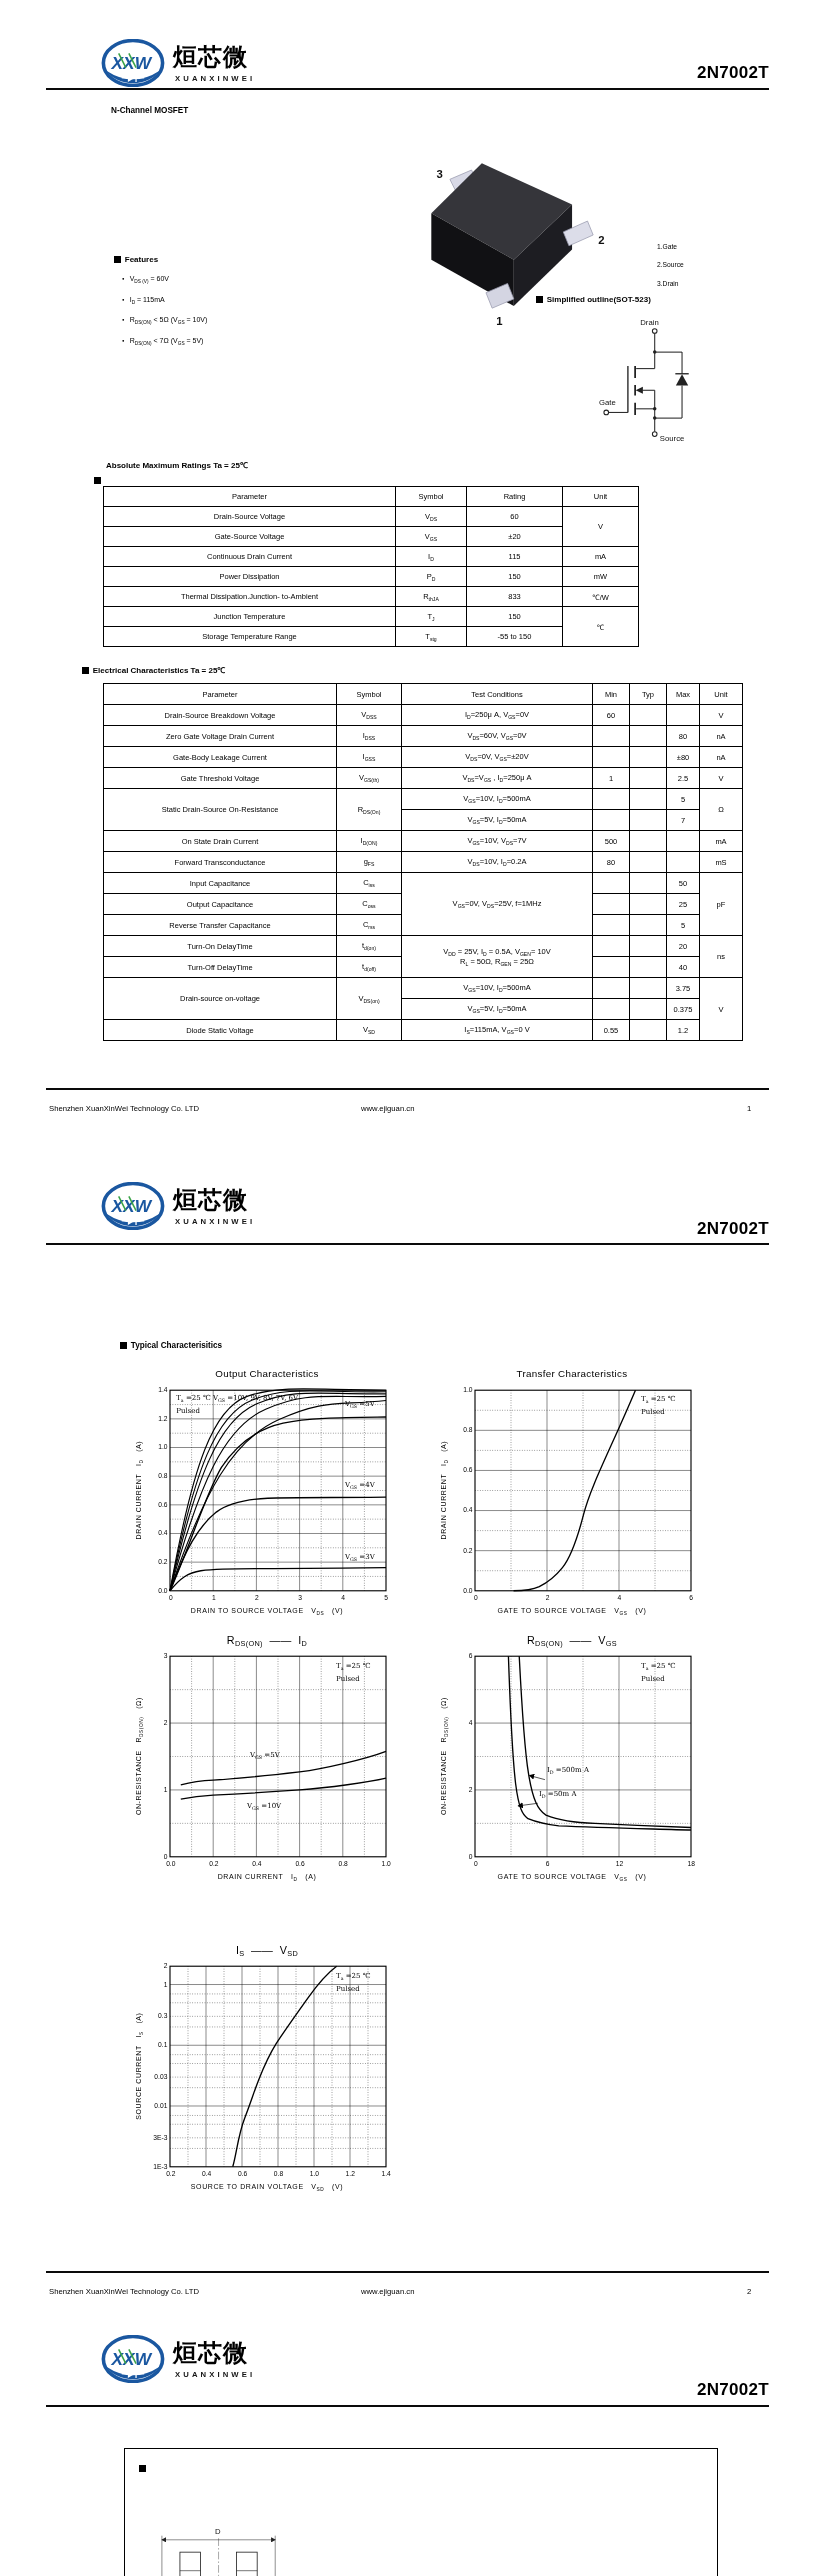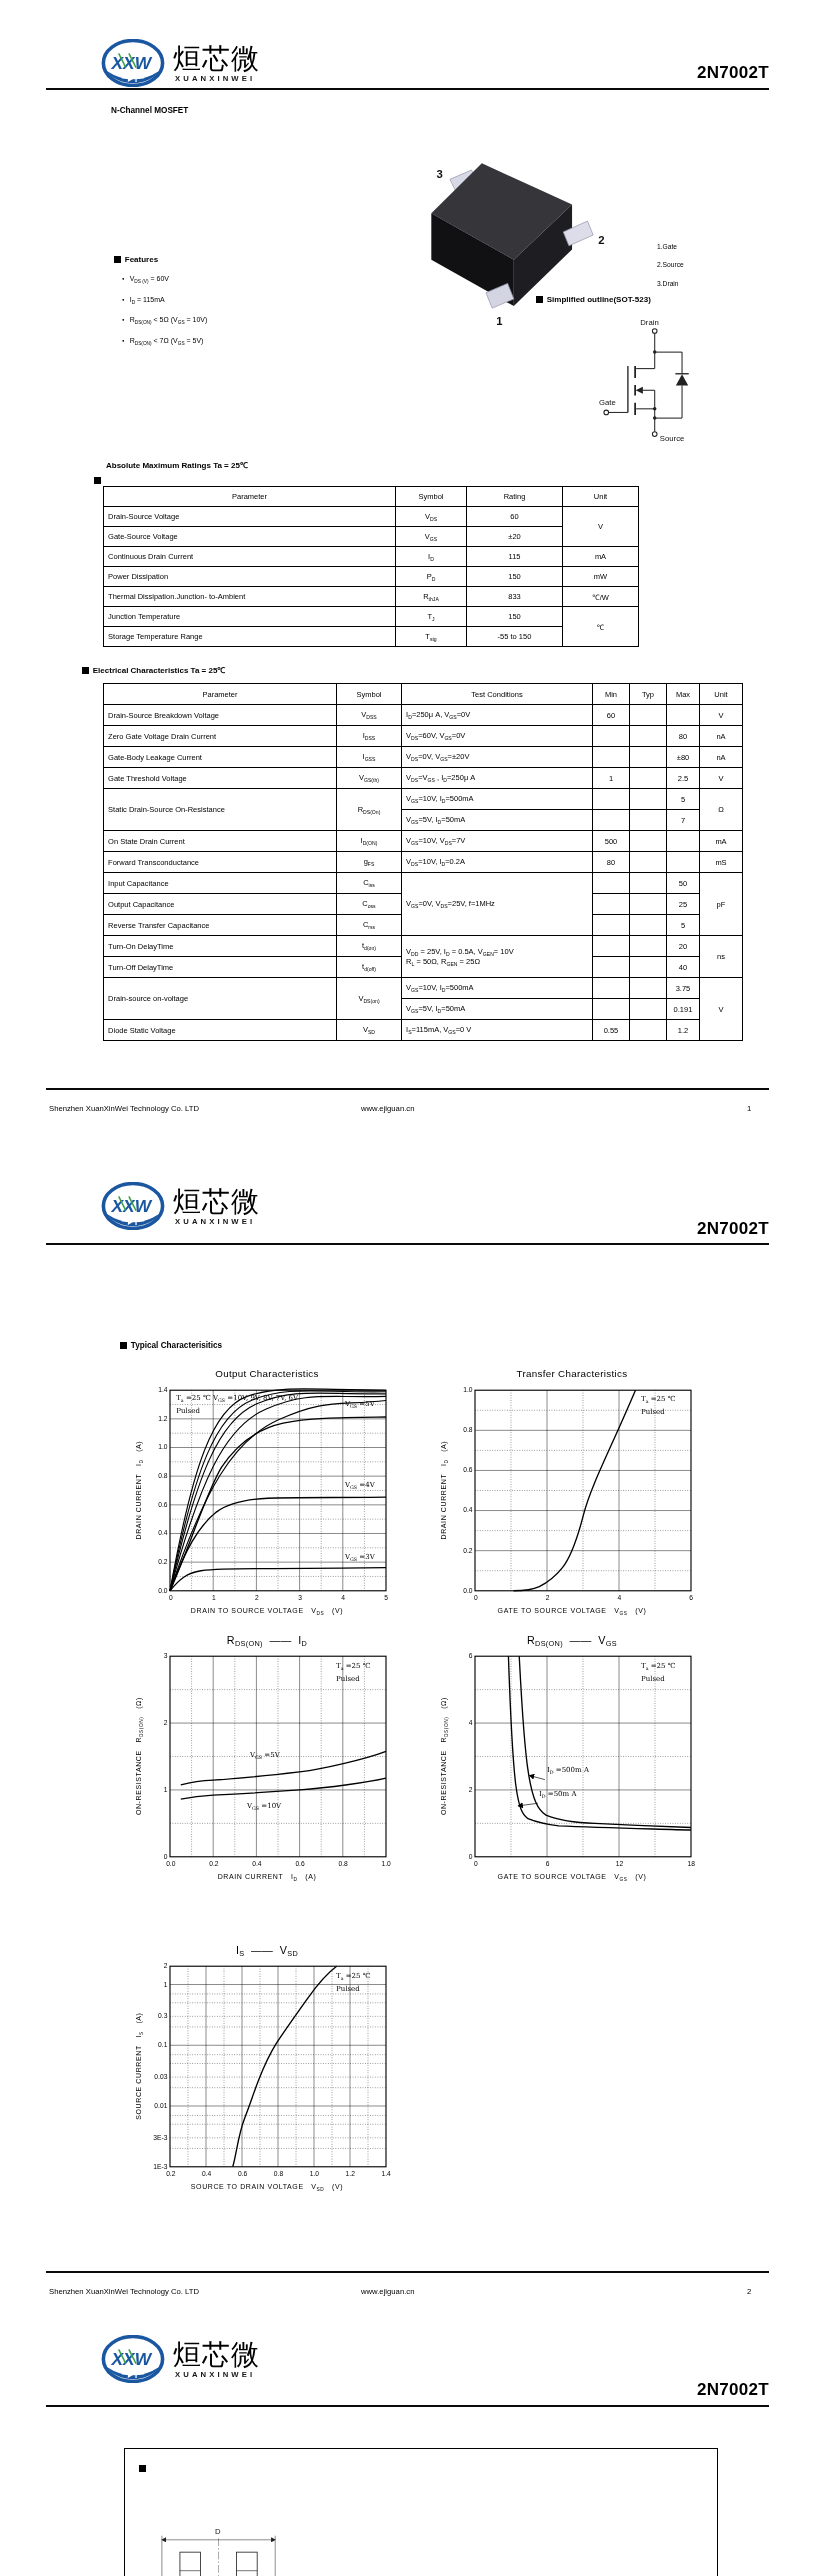--- a/index.html
+++ b/index.html
@@ -5,29 +5,29 @@
   html,body{margin:0;padding:0;background:#fff}
   body{width:818px;font-family:"Liberation Sans",sans-serif;color:#000;-webkit-font-smoothing:antialiased}
   .page{position:relative;width:818px;height:1157px;background:#fff;overflow:hidden}
   .abs{position:absolute}
   .rule{position:absolute;left:46px;width:723px;height:2.1px;background:#0a0a0a}
   .partnum{position:absolute;right:49px;font-weight:bold;font-size:17px;letter-spacing:0.3px;font-family:"Liberation Sans",sans-serif}
   .sq{display:inline-block;width:6.7px;height:6.7px;background:#000;margin-right:4.1px;vertical-align:-0.5px}
   .h1{font-size:8.2px;font-weight:bold}
   .h2{font-size:8px;font-weight:600}
   sub{font-size:68%;vertical-align:-1.5px}
-  .brand-cn{font-size:28px;font-weight:normal;letter-spacing:1px;line-height:1}
+  .brand-cn{font-size:24px;font-weight:bold;letter-spacing:1px;line-height:1}
   .brand-en{font-size:7.7px;font-weight:bold;letter-spacing:3.1px;color:#151515}
   .feat li{list-style:none;font-size:7px;margin:0 0 12px 0}
   .feat li:before{content:"●";font-size:4.1px;vertical-align:1px;margin-right:5.2px}
   .legend div{font-size:6.7px;margin-bottom:11.3px}
   table{border-collapse:collapse}
   .t{table-layout:fixed}
   .t td,.t th{border:1px solid #000;font-size:7.5px;font-weight:400;padding:0.5px 4.1px;text-align:center;background:#fff}
-  .t td.pl{text-align:left}
+  .t td.pl{text-align:center}
   .t tr{height:20px}
   .el tr{height:21px}
   .foot{position:absolute;font-size:7.7px}
   
   .graph{position:absolute;width:276px;height:255px}
   .gtitle{position:absolute;left:0;top:-1px;width:276px;text-align:center;font-size:9.8px;letter-spacing:0.3px}
   .gtitle.big{font-size:10.8px}
   .plot{position:absolute;left:41px;top:20.6px;width:216px;height:201px}
   .plot svg{position:absolute;left:0;top:0;overflow:visible}
   .gl{stroke:#000;stroke-width:.9}
@@ -330,21 +330,21 @@
           <td class="pl">V<sub>GS</sub>=10V,  I<sub>D</sub>=500mA</td>
           <td></td>
           <td></td>
           <td>3.75</td>
           <td rowspan="3">V</td>
         </tr>
     <tr>
           <td class="pl">V<sub>GS</sub>=5V,  I<sub>D</sub>=50mA</td>
           <td></td>
           <td></td>
-          <td>0.191</td>
+          <td>0.375</td>
         </tr>
     <tr>
           <td class="pl">Diode Static Voltage</td>
           <td>V<sub>SD</sub></td>
           <td class="pl">I<sub>S</sub>=115mA, V<sub>GS</sub>=0 V</td>
           <td>0.55</td>
           <td></td>
           <td>1.2</td>
         </tr>
   </tbody>

